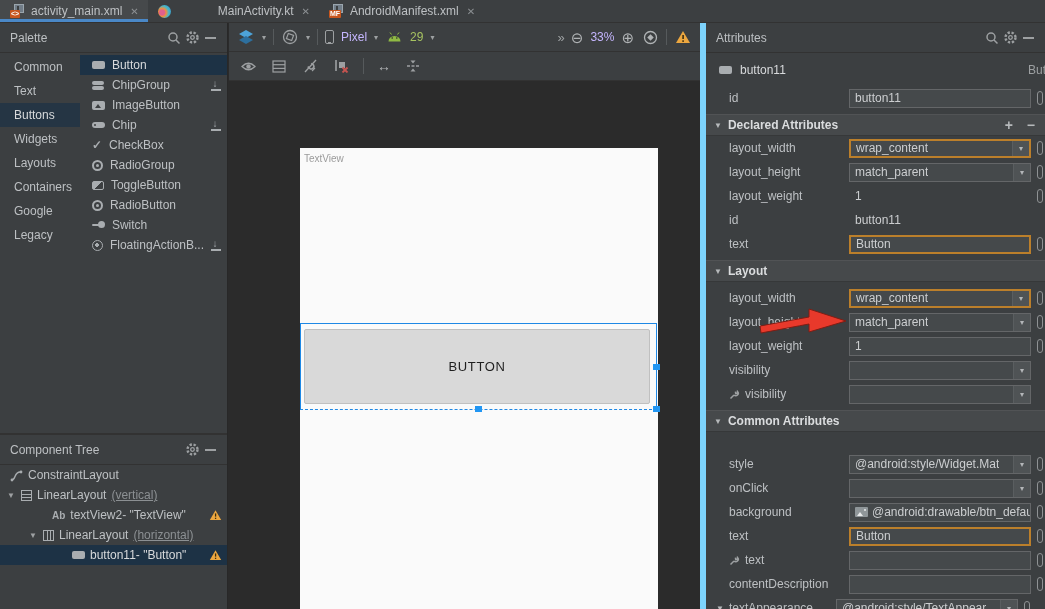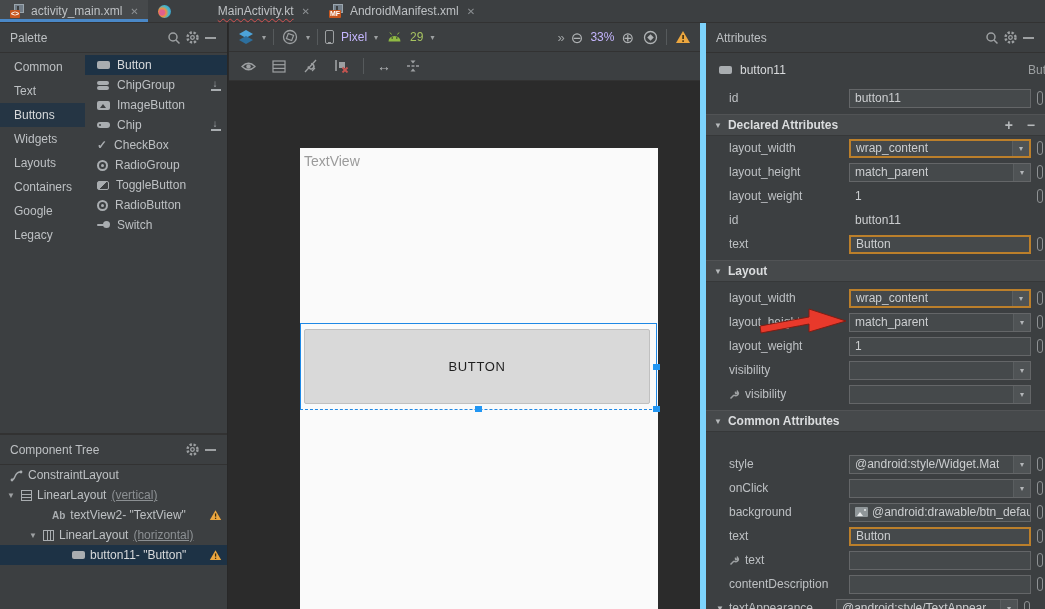--- a/index.html
+++ b/index.html
@@ -8,21 +8,21 @@
   .window { position:relative; width:1045px; height:609px; background:#2b2b2b; overflow:hidden; }
 
   
   .tabbar { position:absolute; left:0; top:0; width:1045px; height:23px; background:#3c3f41;
     border-bottom:1px solid #323232; display:flex; align-items:stretch; }
   .tab { position:relative; display:flex; align-items:center; gap:6px; padding:0 9px 0 10px; cursor:default; }
   .tab.selected { background:#46494b; }
   .tab.selected::after { content:""; position:absolute; left:0; right:0; bottom:0; height:3px; background:#4a88c7; }
   .tab .close { color:#8c9093; font-size:10px; margin-left:2px; }
   .tab .tlabel { color:#bdc0c3; }
-  .tab .tlabel.err { text-decoration:underline; text-decoration-style:wavy; text-decoration-color:#d25252;
+  .tab .tlabel.err { text-decoration-style:wavy; text-decoration-color:#d25252;
     text-decoration-thickness:1px; text-underline-offset:3px;padding-left:41px; }
   .fileicon { position:relative; width:15px; height:14px; flex:0 0 15px; }
   .fileicon .base { position:absolute; right:1px; top:0; width:10px; height:9px; background:#717d88;
     border:1px solid #9aa5ad; }
   .fileicon .base i { position:absolute; left:2px; top:1px; width:2px; height:5px; background:#3c3f41; display:block;}
   .fileicon .badge { position:absolute; left:0; bottom:0; background:#c8561e; color:#fff; font-size:7px;
     line-height:8px; font-weight:bold; padding:0 1px; border-radius:1px; font-style:normal; }
   .kticon { width:13px; height:13px; border-radius:50%; flex:0 0 13px;
     background:radial-gradient(circle at 32% 58%, #e0608c 0 22%, #ef8e3e 34%, #41b8cc 58%, #3a7dc0 100%); }
 
@@ -93,21 +93,21 @@
   .vsep { width:1px; height:16px; background:#565a5c; }
   .caret-sm { font-size:8px; color:#9da0a2; }
   .tbtxt { color:#c4b5fd; }
   .green { color:#a7c361; }
   .chev { color:#9da0a2; font-size:13px; letter-spacing:-1px; }
   .zglyph { color:#b0b3b5; font-size:15px; line-height:15px; }
   .phoneicon { position:relative; width:9px; height:14px; border:1px solid #9da0a2; border-radius:2px; }
   .phoneicon::after { content:""; position:absolute; left:2px; bottom:0.5px; width:3px; height:1px; background:#9da0a2; }
   .canvas { position:absolute; left:0; top:59px; right:0; bottom:0; background:#2b2b2b; }
   .screen { position:absolute; left:71px; top:66px; width:358px; height:461px; background:#fafafa; }
-  .tv-label { position:absolute; left:4px; top:5px; color:#9b9b9b; font-size:14px; }
+  .tv-label { position:absolute; left:4px; top:5px; color:#9b9b9b; font-size:10px; }
   .sel { position:absolute; left:0px; top:175px; width:357px; height:87px;
     border:1px solid #1e88e5; border-bottom-style:dashed; }
   .graybtn { position:absolute; left:3px; top:5px; right:6px; bottom:5px; background:#d9d9d9;
     border:1px solid #c0c0c0; border-radius:2px; display:flex; align-items:center; justify-content:center; }
   .graybtn span { color:#1f1f1f; font-size:13px; letter-spacing:0.6px; }
   .handle { position:absolute; width:7px; height:6px; background:#2196f3; }
   .h-right { right:-4px; top:50%; margin-top:-3px; }
   .h-bottom { left:50%; bottom:-3px; margin-left:-4px; }
   .h-corner { right:-4px; bottom:-3px; }
 
@@ -239,20 +239,25 @@
           <span>ToggleButton</span>
         </div>
         <div class="pal-item">
           <span class="i-radio"></span>
           <span>RadioButton</span>
         </div>
         <div class="pal-item">
           <span class="i-switch"></span>
           <span>Switch</span>
         </div>
+        <div class="pal-item">
+          <span class="i-fab"></span>
+          <span>FloatingActionB...</span>
+          <span class="dl i-dl"></span>
+        </div>
       </div>
     </div>
 
     <div class="tree-sep"></div>
     <div class="tree-head phead">
       <span>Component Tree</span>
       <span class="sp"></span>
       <span class="hicon">
         <svg class="icon" width="15" height="15" viewBox="0 0 15 15">
             <circle cx="7.5" cy="7.5" r="5" fill="none" stroke="#9da0a2" stroke-width="2.4" stroke-dasharray="2.3 1.7"></circle>

